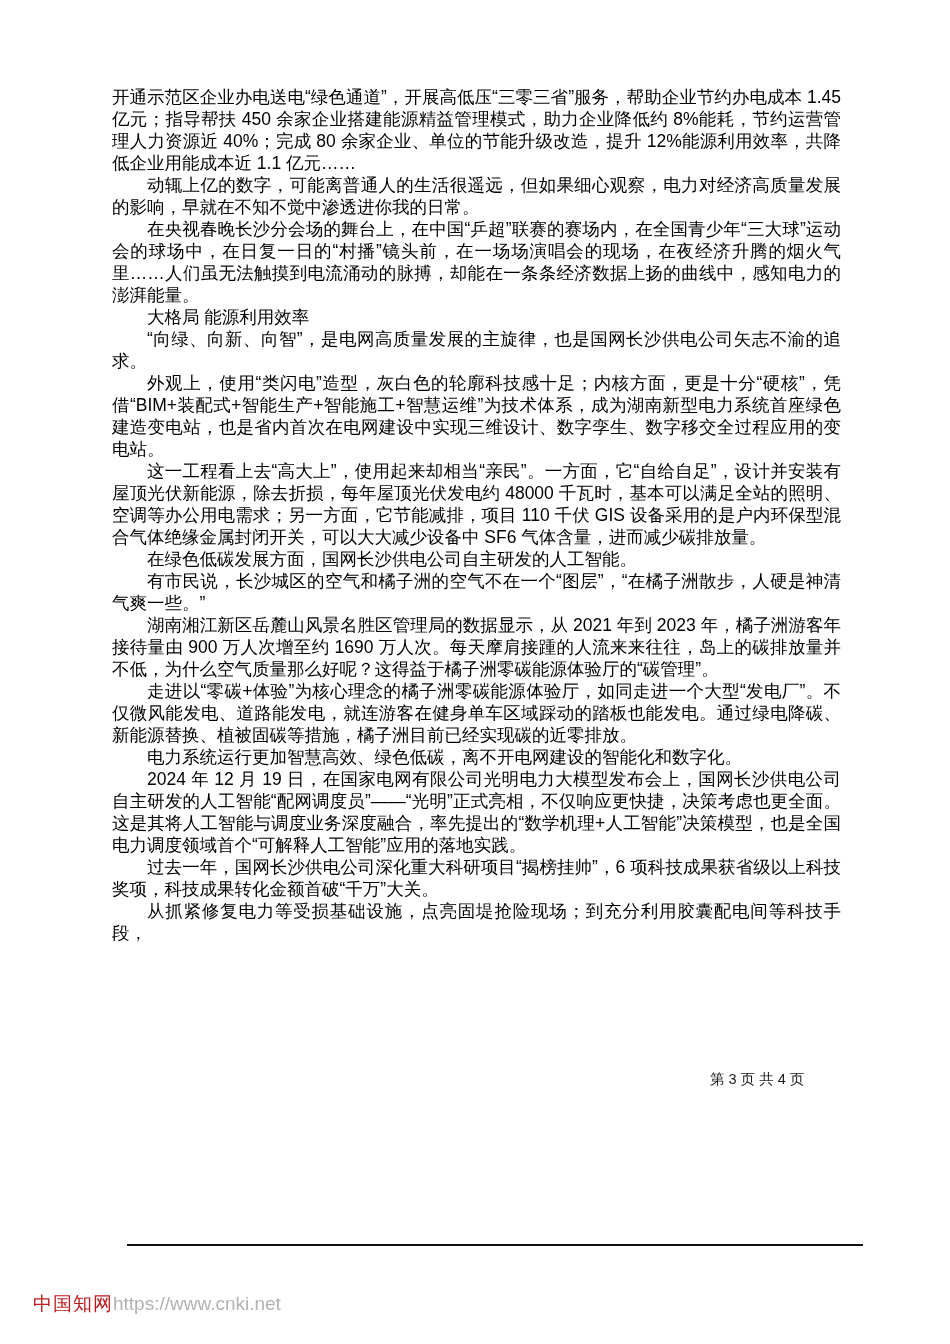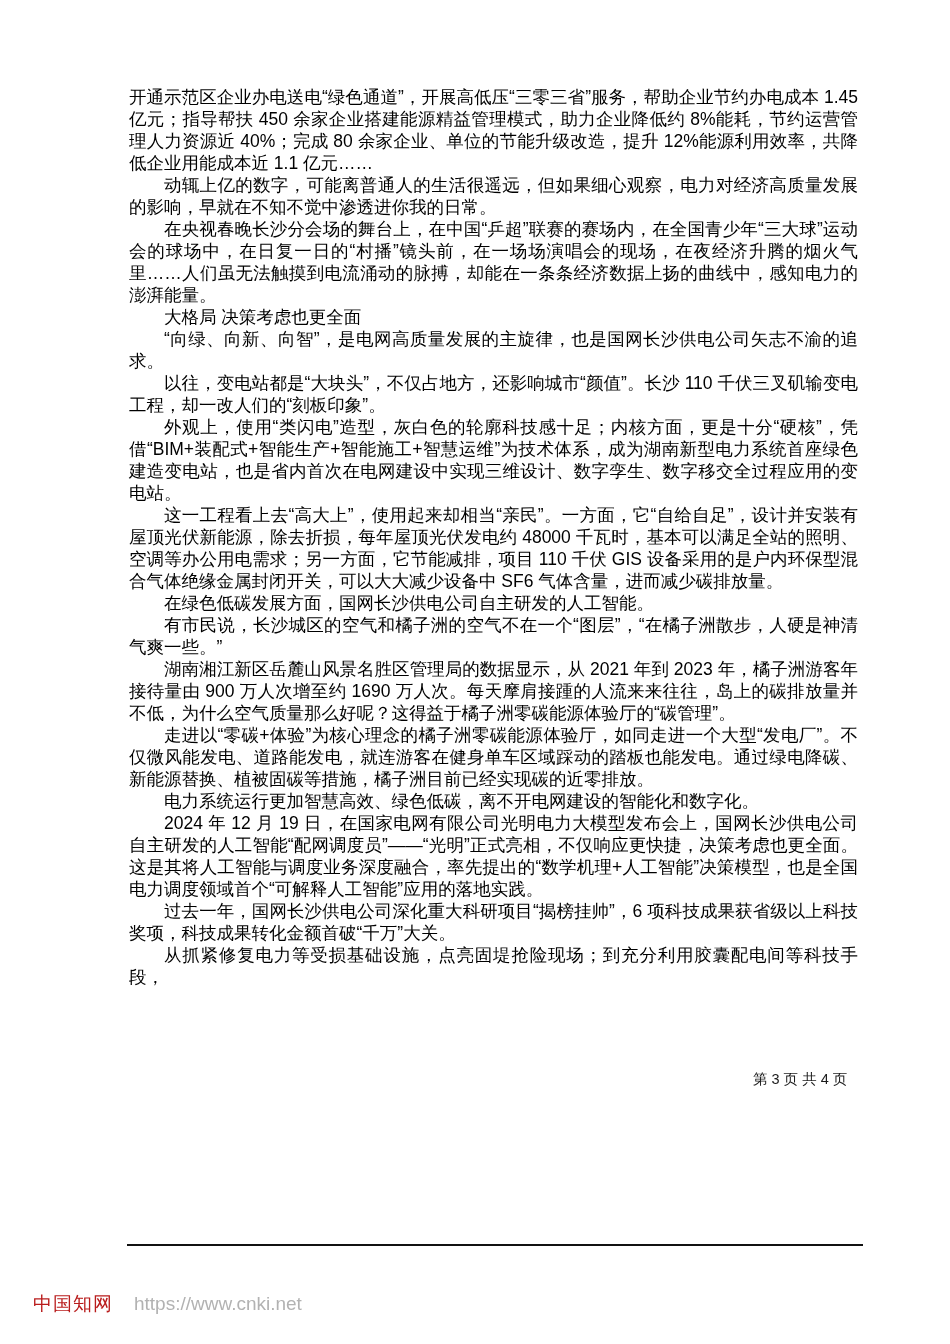--- a/index.html
+++ b/index.html
@@ -6,71 +6,69 @@
   body {
     width: 950px;
     height: 1344px;
     background: #ffffff;
     position: relative;
     overflow: hidden;
     font-family: "Liberation Sans", sans-serif;
   }
   .text-body {
     position: absolute;
-    left: 129px;
+    left: 112px;
     top: 86px;
     width: 729px;
     font-size: 17.5px;
     line-height: 22px;
     color: #000000;
     text-align: justify;
   }
   .text-body p {
     margin: 0;
     padding: 0;
     text-indent: 2em;
   }
   .text-body p.no-indent { text-indent: 0; }
   .page-number {
     position: absolute;
     left: 710px;
     top: 1070px;
     font-size: 14.5px;
     color: #1a1a1a;
     white-space: pre;
-    margin-left: 43px;
   }
   .footer-rule {
     position: absolute;
     left: 127px;
     top: 1244px;
     width: 736px;
     height: 2px;
     background: #111111;
   }
   .watermark {
     position: absolute;
     left: 33px;
     top: 1291px;
     font-size: 19px;
     white-space: nowrap;
   }
   .watermark .brand { color: #b91c1c; letter-spacing: 1px; }
-  .watermark .url   { color: #b2b2b2; margin-left: 21px; }
+  .watermark .url   { color: #b2b2b2; }
 </style>
 </head>
 <body>
 
 <div class="text-body" id="doc-body">
     <p class="no-indent">开通示范区企业办电送电“绿色通道”，开展高低压“三零三省”服务，帮助企业节约办电成本 1.45 亿元；指导帮扶 450 余家企业搭建能源精益管理模式，助力企业降低约 8%能耗，节约运营管理人力资源近 40%；完成 80 余家企业、单位的节能升级改造，提升 12%能源利用效率，共降低企业用能成本近 1.1 亿元……</p>
     <p>动辄上亿的数字，可能离普通人的生活很遥远，但如果细心观察，电力对经济高质量发展的影响，早就在不知不觉中渗透进你我的日常。</p>
     <p>在央视春晚长沙分会场的舞台上，在中国“乒超”联赛的赛场内，在全国青少年“三大球”运动会的球场中，在日复一日的“村播”镜头前，在一场场演唱会的现场，在夜经济升腾的烟火气里……人们虽无法触摸到电流涌动的脉搏，却能在一条条经济数据上扬的曲线中，感知电力的澎湃能量。</p>
-    <p>大格局 决策考虑也更全面</p>
+    <p>大格局 能源利用效率</p>
     <p>“向绿、向新、向智”，是电网高质量发展的主旋律，也是国网长沙供电公司矢志不渝的追求。</p>
-    <p>以往，变电站都是“大块头”，不仅占地方，还影响城市“颜值”。长沙 110 千伏三叉矶输变电工程，却一改人们的“刻板印象”。</p>
     <p>外观上，使用“类闪电”造型，灰白色的轮廓科技感十足；内核方面，更是十分“硬核”，凭借“BIM+装配式+智能生产+智能施工+智慧运维”为技术体系，成为湖南新型电力系统首座绿色建造变电站，也是省内首次在电网建设中实现三维设计、数字孪生、数字移交全过程应用的变电站。</p>
     <p>这一工程看上去“高大上”，使用起来却相当“亲民”。一方面，它“自给自足”，设计并安装有屋顶光伏新能源，除去折损，每年屋顶光伏发电约 48000 千瓦时，基本可以满足全站的照明、空调等办公用电需求；另一方面，它节能减排，项目 110 千伏 GIS 设备采用的是户内环保型混合气体绝缘金属封闭开关，可以大大减少设备中 SF6 气体含量，进而减少碳排放量。</p>
     <p>在绿色低碳发展方面，国网长沙供电公司自主研发的人工智能。</p>
     <p>有市民说，长沙城区的空气和橘子洲的空气不在一个“图层”，“在橘子洲散步，人硬是神清气爽一些。”</p>
     <p>湖南湘江新区岳麓山风景名胜区管理局的数据显示，从 2021 年到 2023 年，橘子洲游客年接待量由 900 万人次增至约 1690 万人次。每天摩肩接踵的人流来来往往，岛上的碳排放量并不低，为什么空气质量那么好呢？这得益于橘子洲零碳能源体验厅的“碳管理”。</p>
     <p>走进以“零碳+体验”为核心理念的橘子洲零碳能源体验厅，如同走进一个大型“发电厂”。不仅微风能发电、道路能发电，就连游客在健身单车区域踩动的踏板也能发电。通过绿电降碳、新能源替换、植被固碳等措施，橘子洲目前已经实现碳的近零排放。</p>
     <p>电力系统运行更加智慧高效、绿色低碳，离不开电网建设的智能化和数字化。</p>
     <p>2024 年 12 月 19 日，在国家电网有限公司光明电力大模型发布会上，国网长沙供电公司自主研发的人工智能“配网调度员”——“光明”正式亮相，不仅响应更快捷，决策考虑也更全面。这是其将人工智能与调度业务深度融合，率先提出的“数学机理+人工智能”决策模型，也是全国电力调度领域首个“可解释人工智能”应用的落地实践。</p>
     <p>过去一年，国网长沙供电公司深化重大科研项目“揭榜挂帅”，6 项科技成果获省级以上科技奖项，科技成果转化金额首破“千万”大关。</p>
     <p>从抓紧修复电力等受损基础设施，点亮固堤抢险现场；到充分利用胶囊配电间等科技手段，</p>

